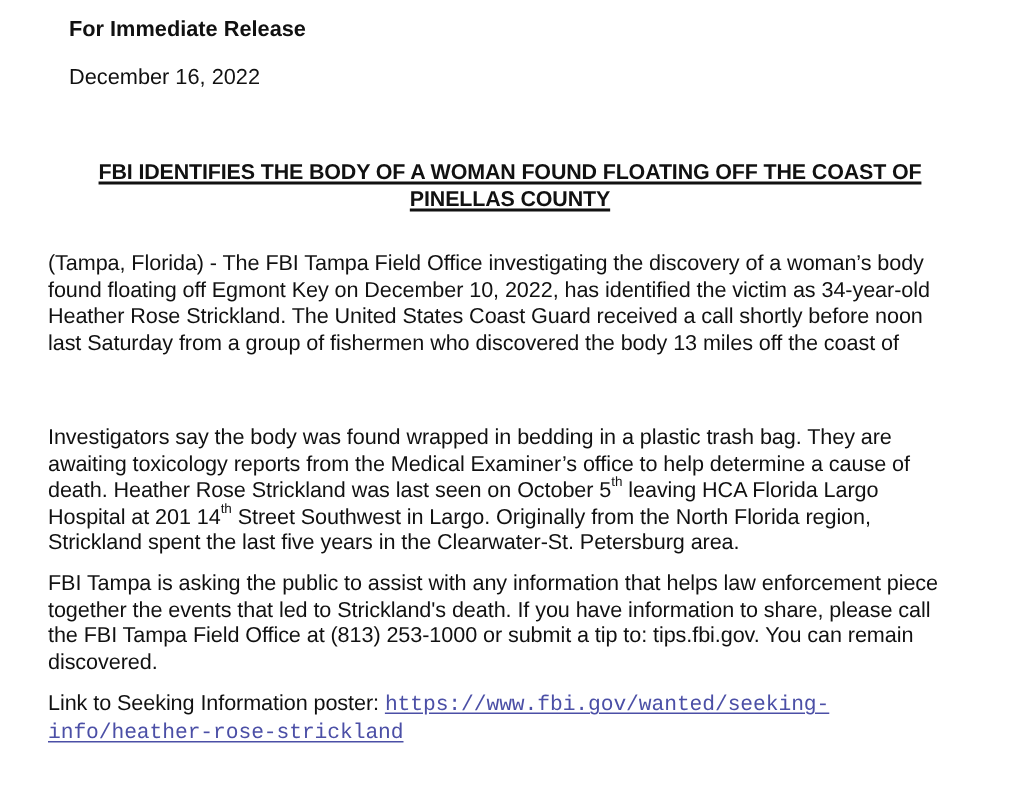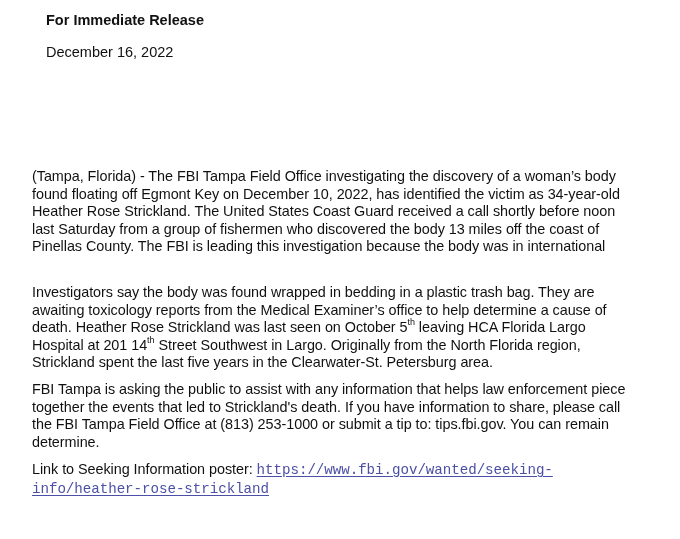--- a/index.html
+++ b/index.html
@@ -86,42 +86,45 @@
     }
   </style>
 </head>
 <body>
 
 <div class="page">
 
   <p class="release-label">For Immediate Release</p>
   <p class="release-date">December 16, 2022</p>
 
+  <h1 class="headline">
+    <span class="line">FBI IDENTIFIES THE BODY OF A WOMAN FOUND FLOATING OFF THE COAST OF</span>
+    <span class="line">PINELLAS COUNTY</span>
+  </h1>
 
   <p class="body-text p1">
     <span class="line">(Tampa, Florida) - The FBI Tampa Field Office investigating the discovery of a woman’s body</span>
     <span class="line">found floating off Egmont Key on December 10, 2022, has identified the victim as 34-year-old</span>
     <span class="line">Heather Rose Strickland. The United States Coast Guard received a call shortly before noon</span>
     <span class="line">last Saturday from a group of fishermen who discovered the body 13 miles off the coast of</span>
-    <span class="line">Pinellas County.  The FBI is leading this investigation because the body was in international</span>
   </p>
 
   <p class="body-text p2">
     <span class="line">Investigators say the body was found wrapped in bedding in a plastic trash bag. They are</span>
     <span class="line">awaiting toxicology reports from the Medical Examiner’s office to help determine a cause of</span>
     <span class="line"><span>death.  Heather Rose Strickland was last seen on October 5</span><sup>th</sup><span> leaving HCA Florida Largo</span></span>
     <span class="line"><span>Hospital at 201 14</span><sup>th</sup><span> Street Southwest in Largo.  Originally from the North Florida region,</span></span>
     <span class="line">Strickland spent the last five years in the Clearwater-St. Petersburg area.</span>
   </p>
 
   <p class="body-text p3">
     <span class="line">FBI Tampa is asking the public to assist with any information that helps law enforcement piece</span>
     <span class="line">together the events that led to Strickland's death. If you have information to share, please call</span>
     <span class="line">the FBI Tampa Field Office at (813) 253-1000 or submit a tip to: tips.fbi.gov.  You can remain</span>
-    <span class="line">determine.</span>
+    <span class="line">discovered.</span>
   </p>
 
   <p class="body-text p4">
     <span class="line"><span>Link to Seeking Information poster: </span><a class="link">https://www.fbi.gov/wanted/seeking-</a></span>
     <span class="line"><a class="link">info/heather-rose-strickland</a></span>
   </p>
 
 </div>
 
 </body></html>

